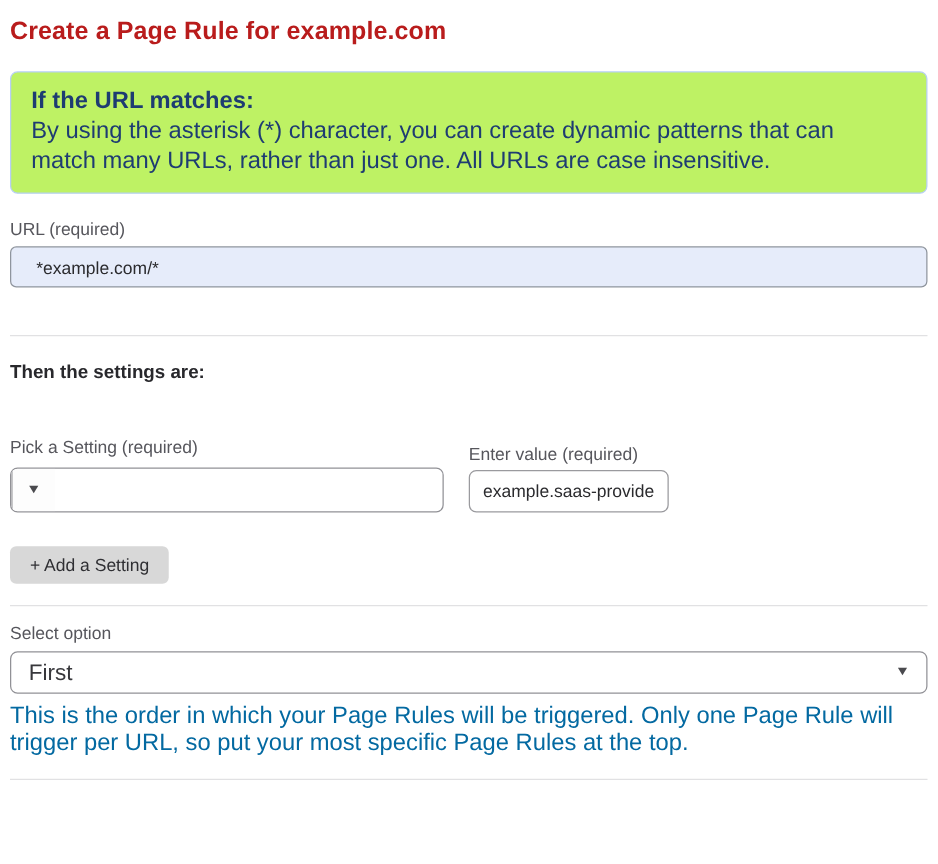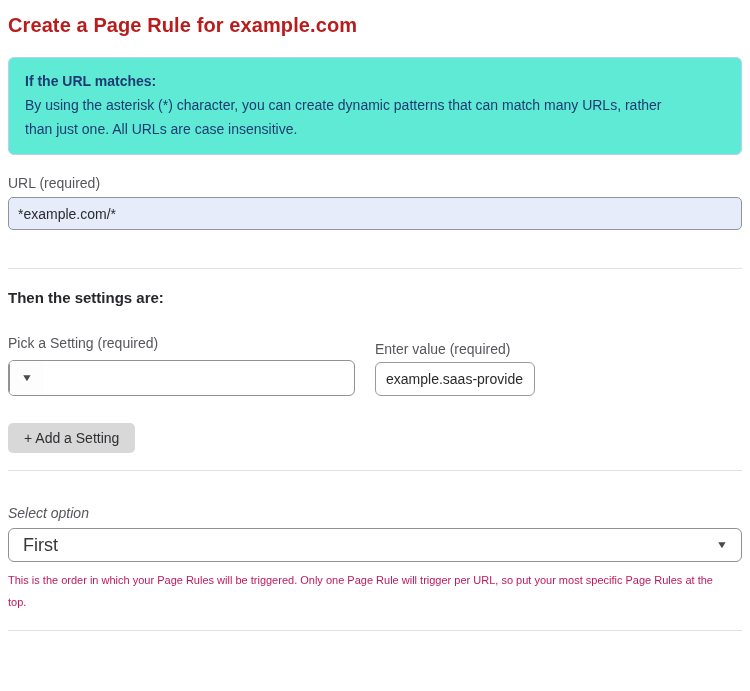--- a/index.html
+++ b/index.html
@@ -18,25 +18,25 @@
   .page-title {
     font-size: 20px;
     font-weight: 700;
     color: #b91c1c;
     letter-spacing: 0.1px;
     margin-top: 2px;
   }
   
   .info-box {
     margin-top: 20px;
-    background: #5eead4;
+    background: #bef264;
     border: 1px solid #b7cff3;
     border-radius: 6px;
     padding: 11px 16px 13px 16px;
-    font-size: 14px;
+    font-size: 19px;
     line-height: 24px;
     color: #1e3c72;
   }
   .info-heading { font-weight: 700; }
   .info-body { max-width: 660px; }
   .info-link {
     color: #2b5cc9;
     text-decoration: underline;
     cursor: pointer;
   }
@@ -49,21 +49,21 @@
   .url-label { margin-top: 20px; }
   
   .url-input {
     display: block;
     width: 734px;
     height: 33px;
     margin-top: 6px;
     background: #e6ecfa;
     border: 1px solid #8f959e;
     border-radius: 5px;
-    padding: 0 9px;
+    padding: 0 20px;
     font-family: "Liberation Sans", sans-serif;
     font-size: 14px;
     color: #2b2b2e;
     outline: none;
   }
   .divider {
     border: none;
     border-top: 1px solid #e1e1e3;
     margin: 0;
   }
@@ -110,21 +110,21 @@
     justify-content: center;
     border-left: 1px solid #919196;
     background: #fdfdfd;
   }
   .arrow {
     font-size: 10px;
     color: #4a4a4e;
     line-height: 1;
     transform: scaleX(1.25);
   }
-  .value-col { margin-left: 20px; margin-top: 7px; }
+  .value-col { margin-left: 20px; margin-top: 21px; }
   .value-input {
     display: block;
     margin-top: 5px;
     width: 160px;
     height: 34px;
     background: #ffffff;
     border: 1px solid #9a9a9e;
     border-radius: 6px;
     padding: 0 10px;
     font-family: "Liberation Sans", sans-serif;
@@ -140,43 +140,43 @@
     padding: 0 16px;
     height: 30px;
     font-family: "Liberation Sans", sans-serif;
     font-size: 14px;
     color: #2f2f33;
     cursor: pointer;
   }
   .add-setting-btn { margin-top: 27px; }
   
   .order-heading { margin-top: 20px; }
-  .order-label { margin-top: 34px; font-style: italic; }
+  .order-label { margin-top: 13px; }
   .select-full {
     display: flex;
     align-items: center;
     justify-content: space-between;
     margin-top: 7px;
     height: 34px;
     width: 734px;
     background: #ffffff;
     border: 1px solid #919196;
     border-radius: 6px;
     padding: 0 14px;
     cursor: pointer;
   }
   .select-full .select-value {
     font-size: 18px;
     color: #37373b;
   }
   .help-text {
     margin-top: 7px;
-    font-size: 11px;
+    font-size: 19px;
     line-height: 22px;
-    color: #be185d;
+    color: #0369a1;
     max-width: 720px;
   }
 </style>
 </head>
 <body>
 
 <div class="page">
 
   <h1 class="page-title">Create a Page Rule for example.com</h1>
 

